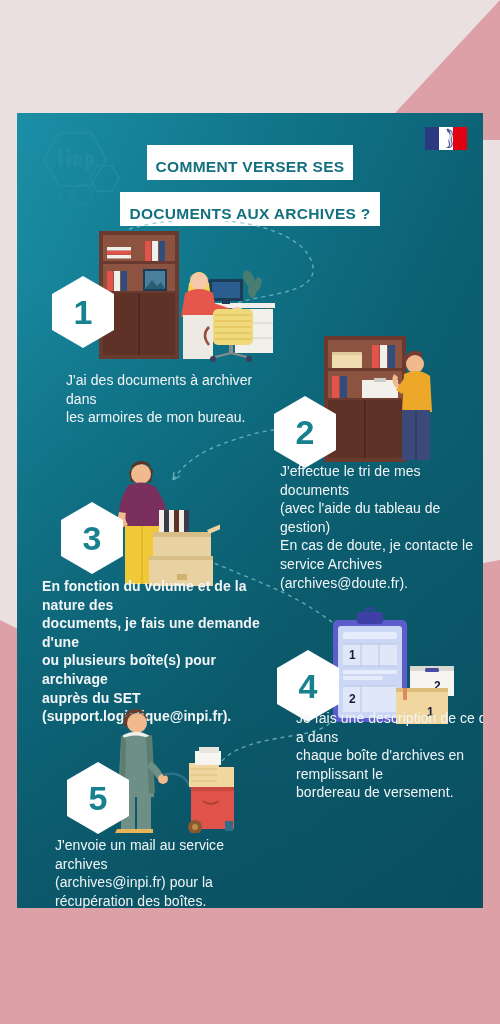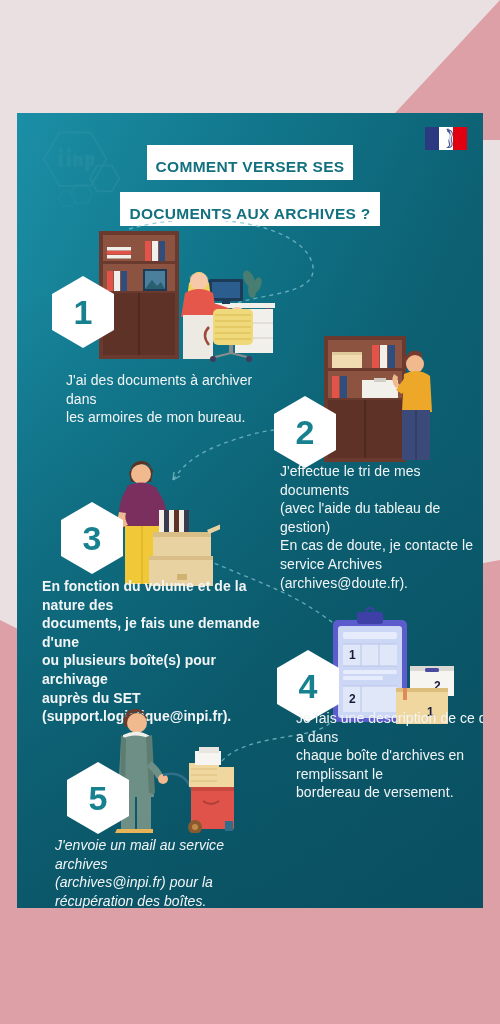--- a/index.html
+++ b/index.html
@@ -366,18 +366,18 @@
       <circle cx="96" cy="126" r="7" fill="#8a5a2e"></circle>
       <circle cx="96" cy="126" r="3" fill="#c08a4a"></circle>
       <rect x="126" y="120" width="8" height="10" fill="#2f6d8a"></rect>
     </svg>
     <svg class="hexbadge" style="left:48px;top:648px;" viewBox="0 0 66 74">
       <polygon points="33,1 64,19 64,55 33,73 2,55 2,19" fill="#ffffff"></polygon>
     </svg>
     <div class="hexbadge" style="left:48px;top:648px;">
       <span class="hexnum">5</span>
     </div>
-    <div class="step-text" style="left:38px;top:723px;width:215px;font-style:italic;">J'envoie un mail au service archives
+    <div class="step-text" style="left:38px;top:723px;width:215px;">J'envoie un mail au service archives
 (archives@inpi.fr) pour la
 récupération des boîtes.</div>
   </div>
 
 </div>
 
 </body></html>

